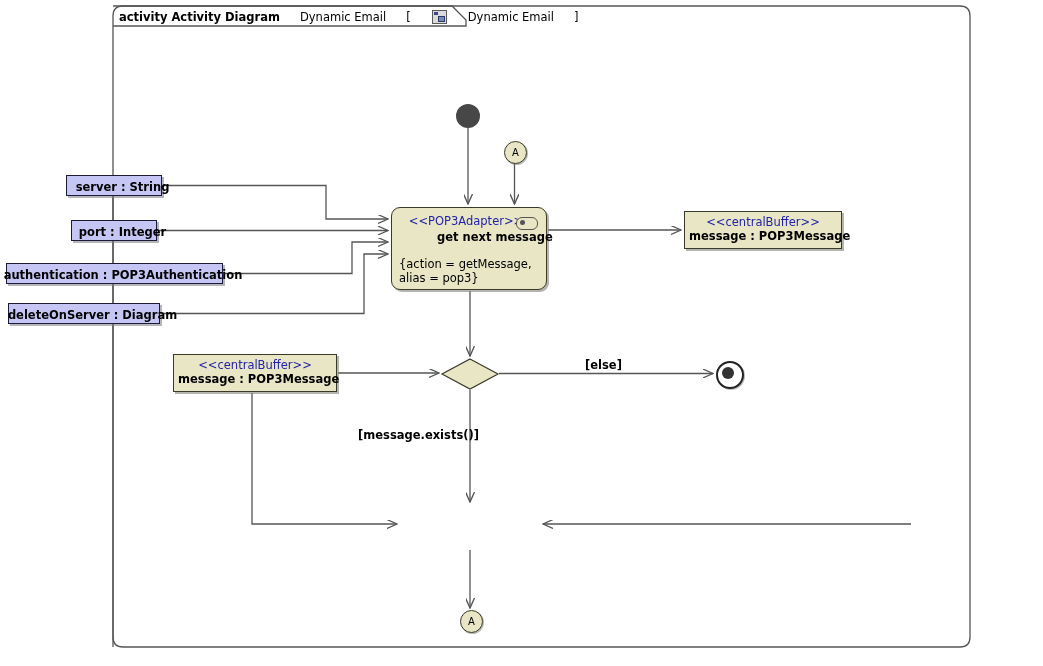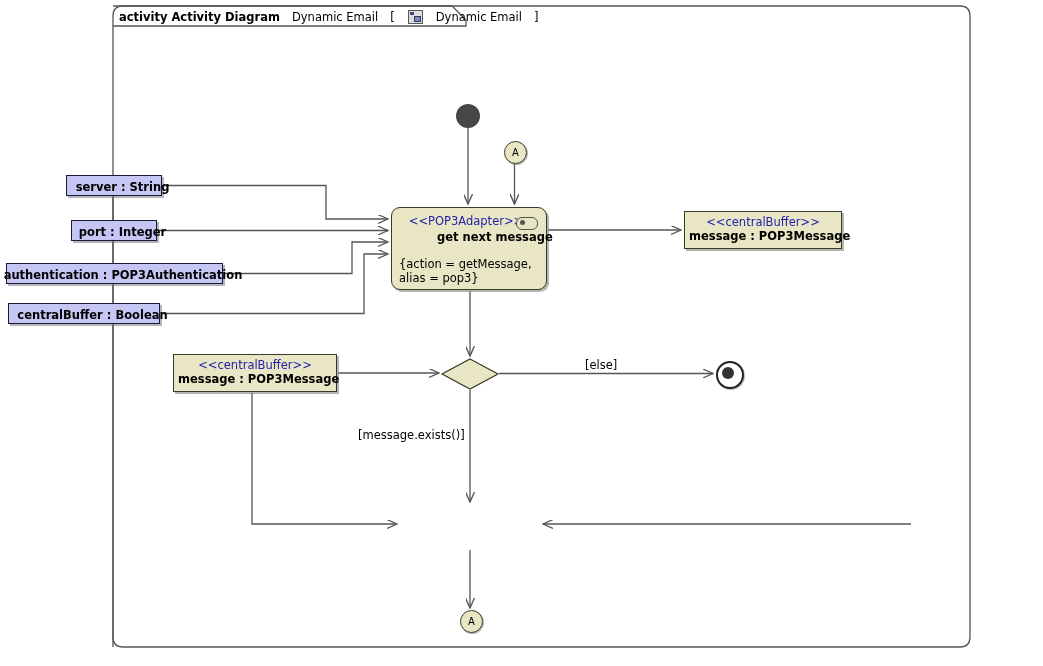--- a/index.html
+++ b/index.html
@@ -12,21 +12,21 @@
   svg.layer{position:absolute;left:0;top:0;width:1043px;height:666px;pointer-events:none;}
 
   
   .node{position:absolute;box-sizing:border-box;}
 
   .frame-title{
     position:absolute;left:113px;top:5px;
     box-sizing:border-box;height:21px;
     padding:2px 8px 0 6px;
     font-size:11.5px;color:#000;white-space:nowrap;
-    display:flex;align-items:center;gap:12px;
+    display:flex;align-items:center;gap:20px;
   }
   .ft-kw{font-weight:bold;}
   .ft-name{font-weight:normal;}
   .diag-icon{
     display:inline-block;width:13px;height:12px;
     border:1px solid #5a5a5a;background:#dcdcdc;
     position:relative;vertical-align:-2px;margin:0 1px;
   }
   .diag-icon:before{
     content:"";position:absolute;left:1px;top:1px;width:4px;height:3px;
@@ -133,20 +133,21 @@
   }
   #final:after{
     content:"";position:absolute;left:4px;top:4px;width:12px;height:12px;
     border-radius:50%;background:#333;
   }
 
   
   .edgelbl{
     position:absolute;font-size:11.5px;color:#000;white-space:nowrap;
     background:transparent;
+    font-weight:bold;
   }
   #lbl-else{left:585px;top:358px;}
   #lbl-exists{left:358px;top:428px;}
 </style>
 </head>
 <body>
 
 <div id="canvas">
 
   <svg class="layer" viewBox="0 0 1043 666">
@@ -248,21 +249,21 @@
   <div class="node lav param" id="p-server">
     <div class="nm">server : String</div>
   </div>
   <div class="node lav param" id="p-port">
     <div class="nm">port : Integer</div>
   </div>
   <div class="node lav param" id="p-auth">
     <div class="nm">authentication : POP3Authentication</div>
   </div>
   <div class="node lav param" id="p-del">
-    <div class="nm">centralBuffer : Boolean</div>
+    <div class="nm">deleteOnServer : Diagram</div>
   </div>
 
   <div class="conn" id="conn-bottom">
     <span>A</span>
   </div>
 
   <div class="edgelbl" id="lbl-else">[else]</div>
   <div class="edgelbl" id="lbl-exists">[message.exists()]</div>
 
 </div>

